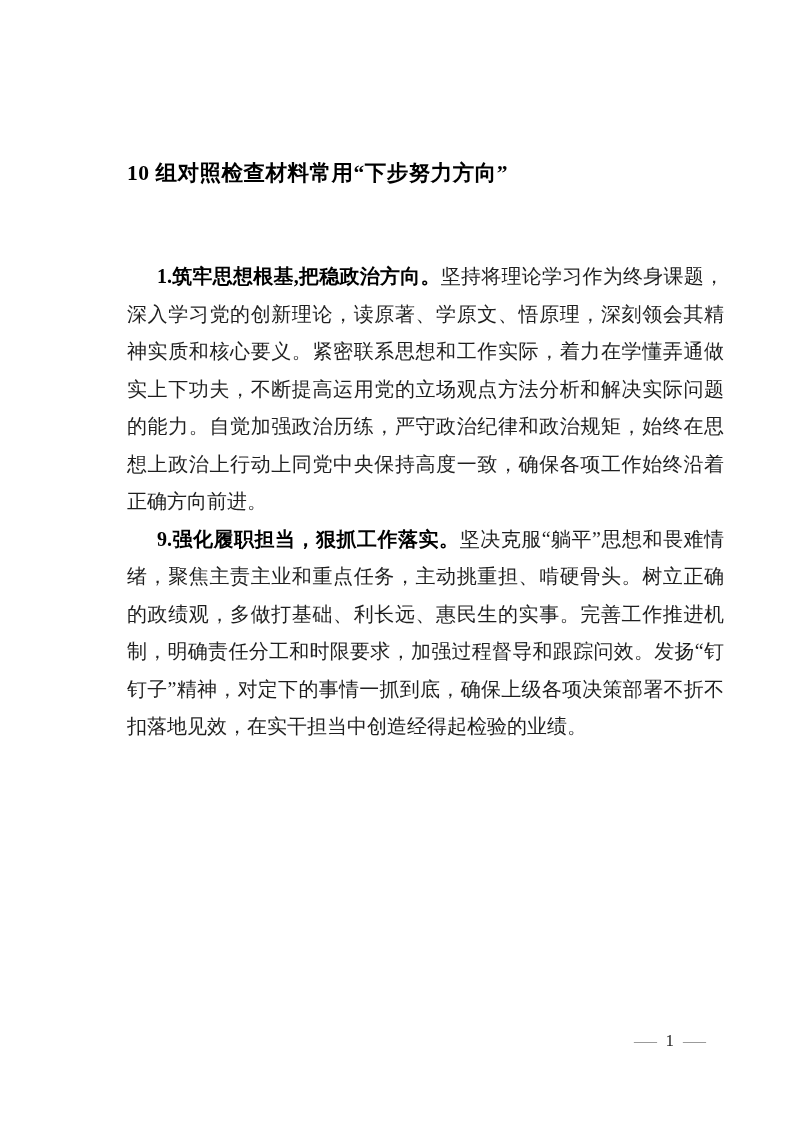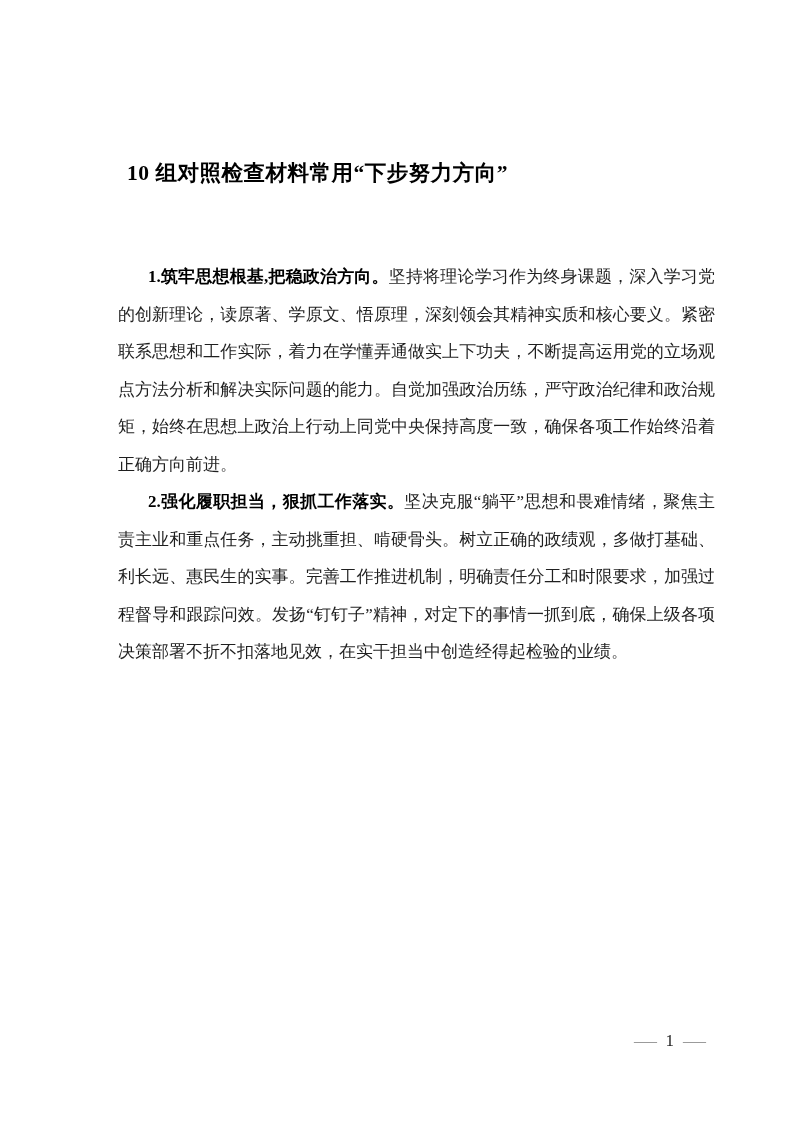--- a/index.html
+++ b/index.html
@@ -23,24 +23,24 @@
       margin: 0;
       font-size: 21.5px;
       line-height: 30px;
       font-weight: bold;
       color: #000000;
       letter-spacing: 0.5px;
       white-space: nowrap;
     }
     .body-block {
       position: absolute;
-      left: 96px;
+      left: 105px;
       top: 258px;
       width: 597px;
-      font-size: 17px;
+      font-size: 20px;
       line-height: 37.5px;
       color: #1f1f1f;
       text-align: justify;
       text-justify: inter-character;
     }
     .para {
       margin: 0;
       padding: 0;
       text-indent: 30px;
     }
@@ -75,20 +75,20 @@
 <body>
 
 <div class="page">
 
   <h1 class="title">10 组对照检查材料常用“下步努力方向”</h1>
 
   <div class="body-block">
 
     <p class="para"><strong class="lead">1.筑牢思想根基,把稳政治方向。</strong><span>坚持将理论学习作为终身课题，深入学习党的创新理论，读原著、学原文、悟原理，深刻领会其精神实质和核心要义。紧密联系思想和工作实际，着力在学懂弄通做实上下功夫，不断提高运用党的立场观点方法分析和解决实际问题的能力。自觉加强政治历练，严守政治纪律和政治规矩，始终在思想上政治上行动上同党中央保持高度一致，确保各项工作始终沿着正确方向前进。</span></p>
 
-    <p class="para"><strong class="lead">2.强化履职担当，狠抓工作落实。</strong><span>坚决克服“躺平”思想和畏难情绪，聚焦主责主业和重点任务，主动挑重担、啃硬骨头。树立正确的政绩观，多做打基础、利长远、惠民生的实事。完善工作推进机制，明确责任分工和时限要求，加强过程督导和跟踪问效。发扬“钉钉子”精神，对定下的事情一抓到底，确保上级各项决策部署不折不扣落地见效，在实干担当中创造经得起检验的业绩。</span></p>
+    <p class="para"><strong class="lead">9.强化履职担当，狠抓工作落实。</strong><span>坚决克服“躺平”思想和畏难情绪，聚焦主责主业和重点任务，主动挑重担、啃硬骨头。树立正确的政绩观，多做打基础、利长远、惠民生的实事。完善工作推进机制，明确责任分工和时限要求，加强过程督导和跟踪问效。发扬“钉钉子”精神，对定下的事情一抓到底，确保上级各项决策部署不折不扣落地见效，在实干担当中创造经得起检验的业绩。</span></p>
 
 
   </div>
 
   <div class="footer"><span class="dash">—</span><span class="pagenum">1</span><span class="dash">—</span></div>
 
 </div>
 
 </body></html>

